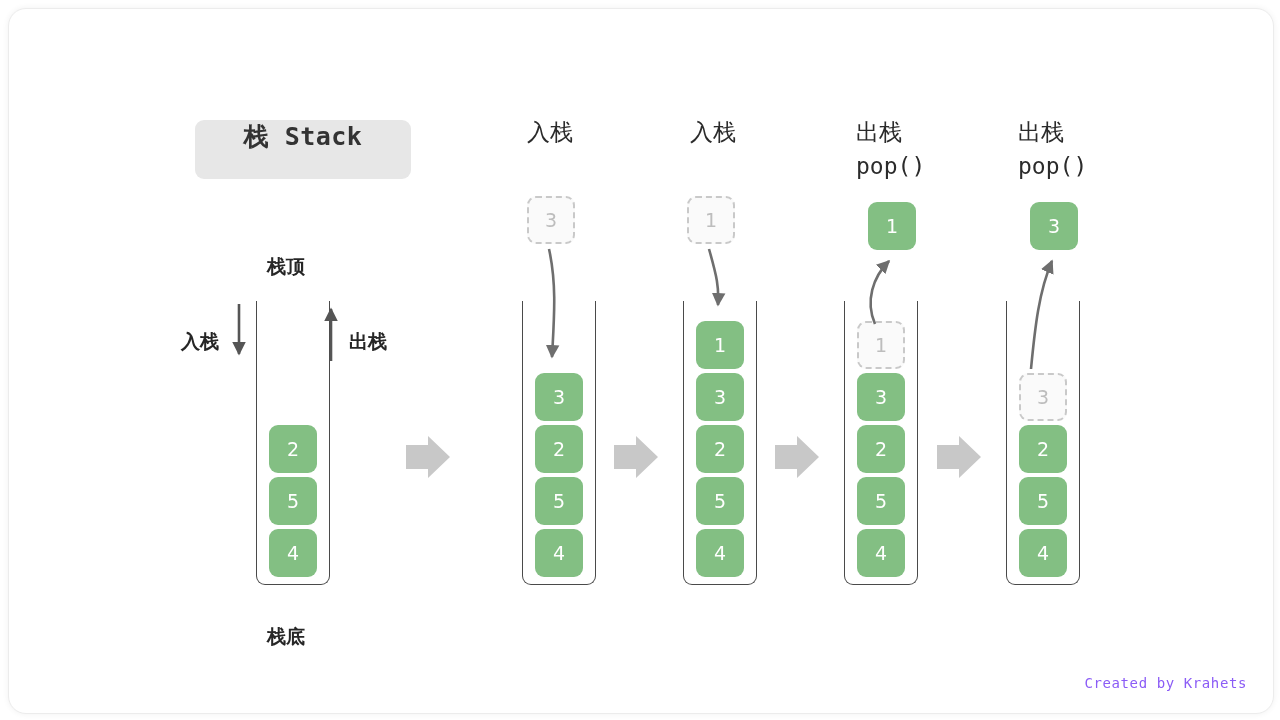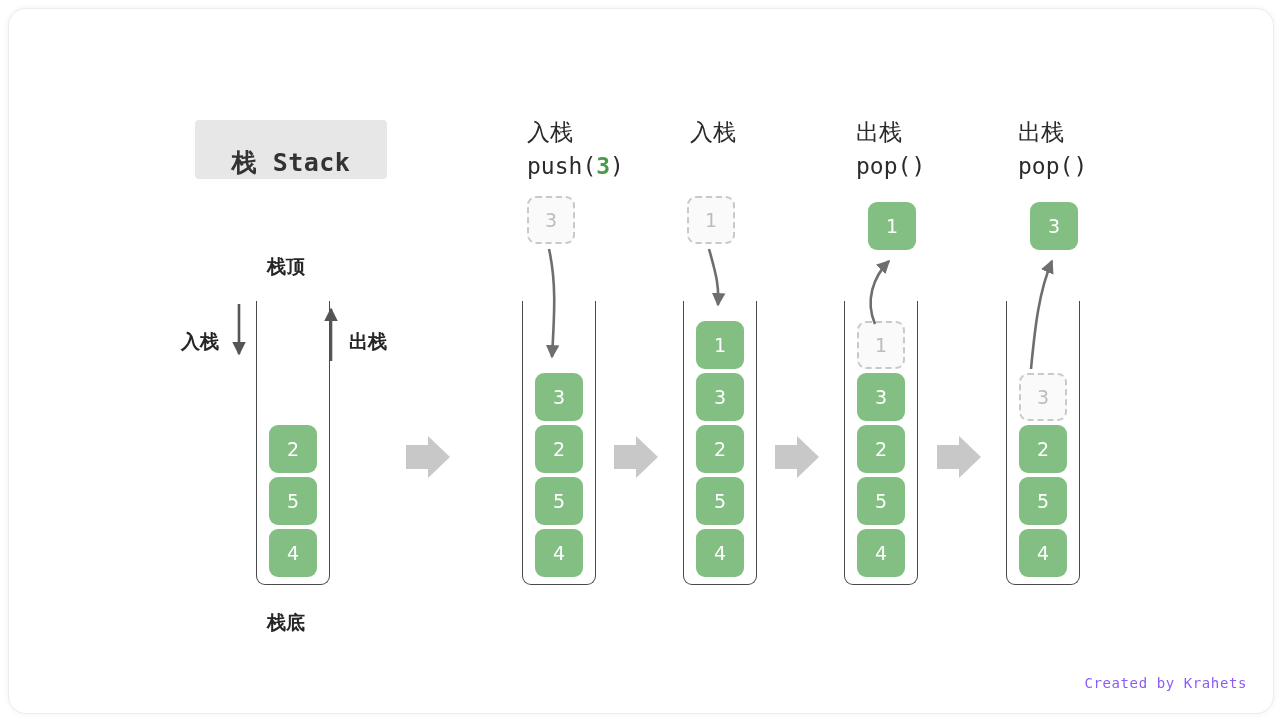--- a/index.html
+++ b/index.html
@@ -24,26 +24,26 @@
     border-radius: 18px;
     box-shadow: 0 0 6px rgba(0,0,0,0.06);
     overflow: hidden;
   }
 
   
   #title-chip {
     position: absolute;
     left: 186px;
     top: 111px;
-    width: 192px;
+    width: 216px;
     height: 59px;
     background: #e7e7e7;
-    border-radius: 4px;
+    border-radius: 9px;
     display: flex;
-    align-items: flex-end;
+    align-items: flex-start;
     justify-content: center;
   }
   #title-chip .t {
     font-family: "DejaVu Sans Mono", "Liberation Mono", monospace;
     font-size: 25px;
     font-weight: bold;
     color: #333333;
     letter-spacing: 0.5px;
   }
 
@@ -142,27 +142,26 @@
 </head>
 <body>
 
 <div id="canvas">
 
   <div id="title-chip">
     <span class="t">栈 Stack</span>
   </div>
 
   <div class="cn-label" style="left:258px; top:245px;">栈顶</div>
-  <div class="cn-label" style="left:258px; top:601px;">栈底</div>
+  <div class="cn-label" style="left:258px; top:615px;">栈底</div>
   <div class="cn-label" style="left:172px; top:320px;">入栈</div>
   <div class="cn-label" style="left:340px; top:320px;">出栈</div>
 
   <div class="col-head" style="left:518px; top:106px;">
     <div class="cn">入栈</div>
-    <div class="op"><span>push(</span><b>3</b><span>)</span></div>
   </div>
 
   <div class="col-head" style="left:681px; top:106px;">
     <div class="cn">入栈</div>
   </div>
 
   <div class="col-head" style="left:847px; top:106px;">
     <div class="cn">出栈</div>
     <div class="op"><span>pop(</span><b></b><span>)</span></div>
   </div>

